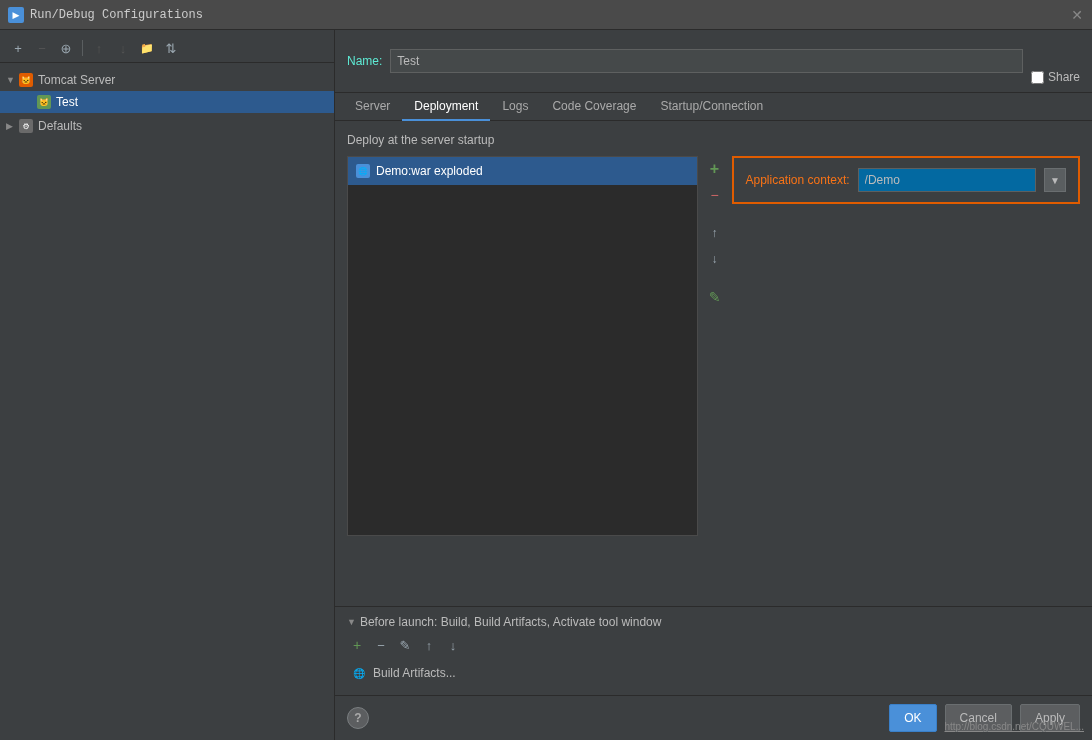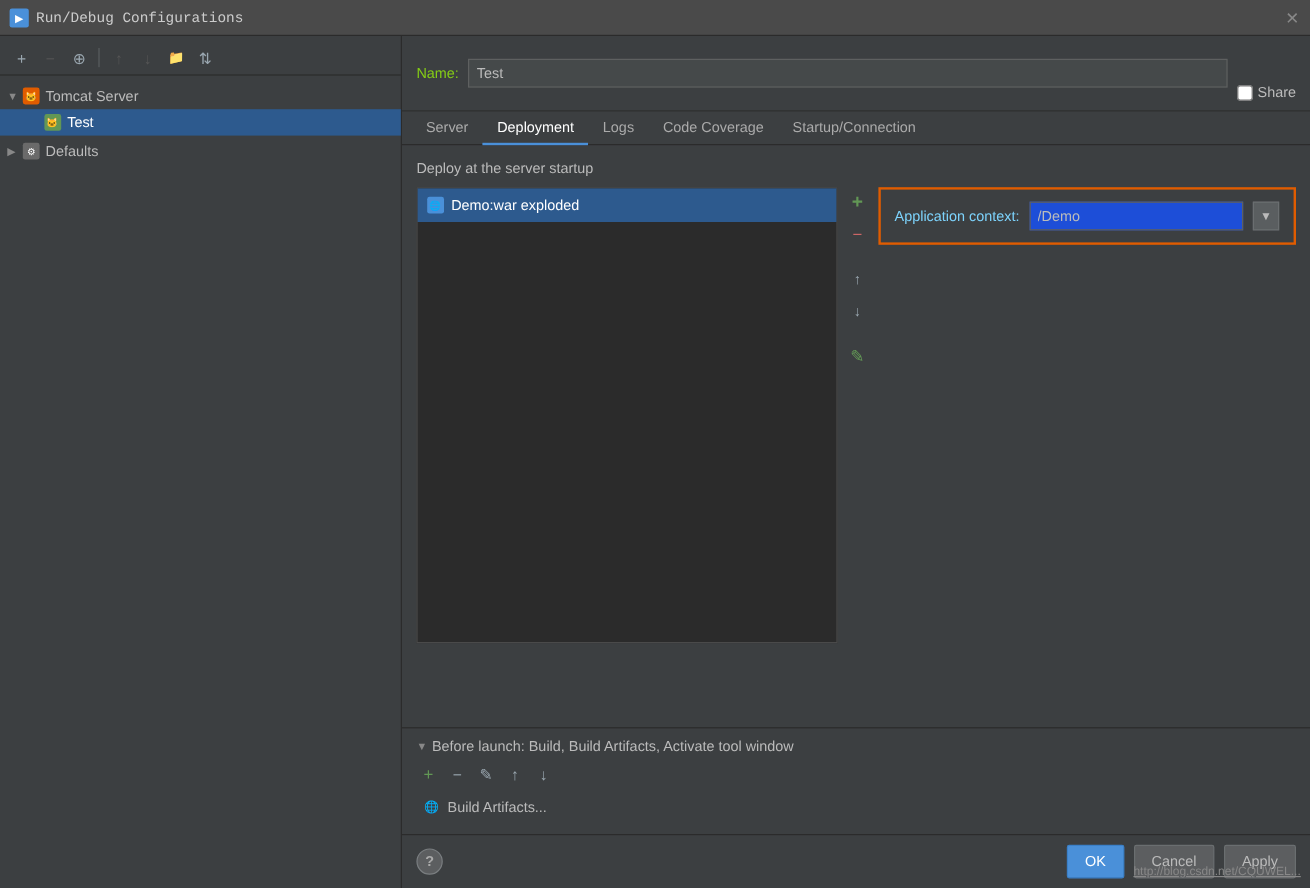--- a/index.html
+++ b/index.html
@@ -141,21 +141,21 @@
 
     
     .name-row {
       display: flex;
       align-items: center;
       padding: 8px 12px;
       gap: 8px;
       border-bottom: 1px solid #2b2b2b;
     }
     .name-label {
-      color: #84cc16;
+      color: #5eead4;
       font-size: 12px;
     }
     .name-input {
       flex: 1;
       background: #45494a;
       border: 1px solid #5e6060;
       color: #bbbbbb;
       padding: 2px 6px;
       font-size: 12px;
       height: 24px;
@@ -267,27 +267,27 @@
     }
     .app-context-box {
       border: 2px solid #e05c00;
       padding: 10px 12px;
       background: #3c3f41;
       display: flex;
       align-items: center;
       gap: 8px;
     }
     .app-context-label {
-      color: #7dd3fc;
+      color: #f97316;
       font-size: 12px;
       white-space: nowrap;
     }
     .app-context-input {
       flex: 1;
-      background: #1d4ed8;
+      background: #0369a1;
       border: 1px solid #5e6060;
       color: #bbbbbb;
       padding: 2px 6px;
       font-size: 12px;
       height: 24px;
       outline: none;
     }
     .app-context-dropdown {
       width: 22px;
       height: 24px;

